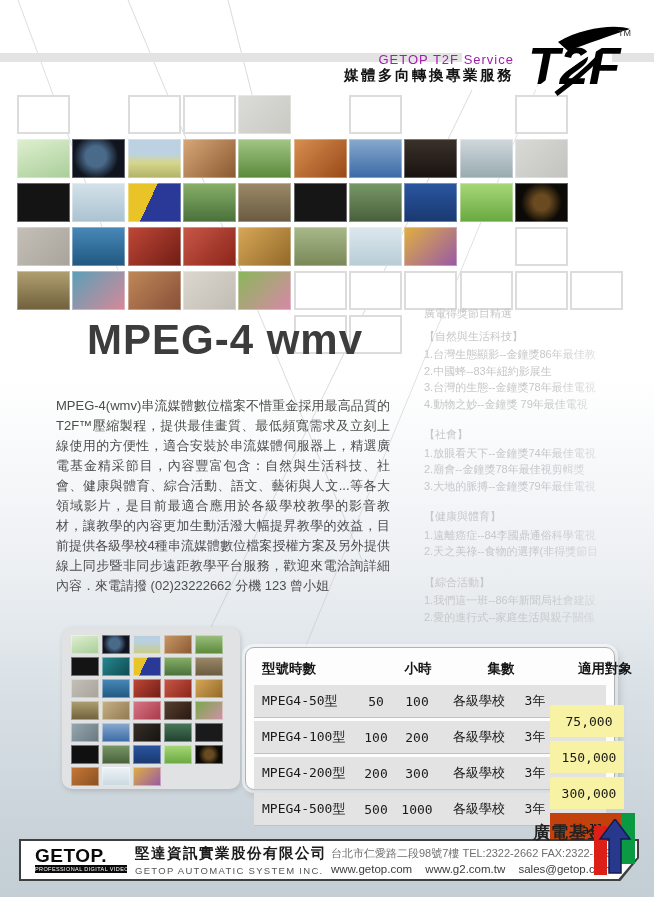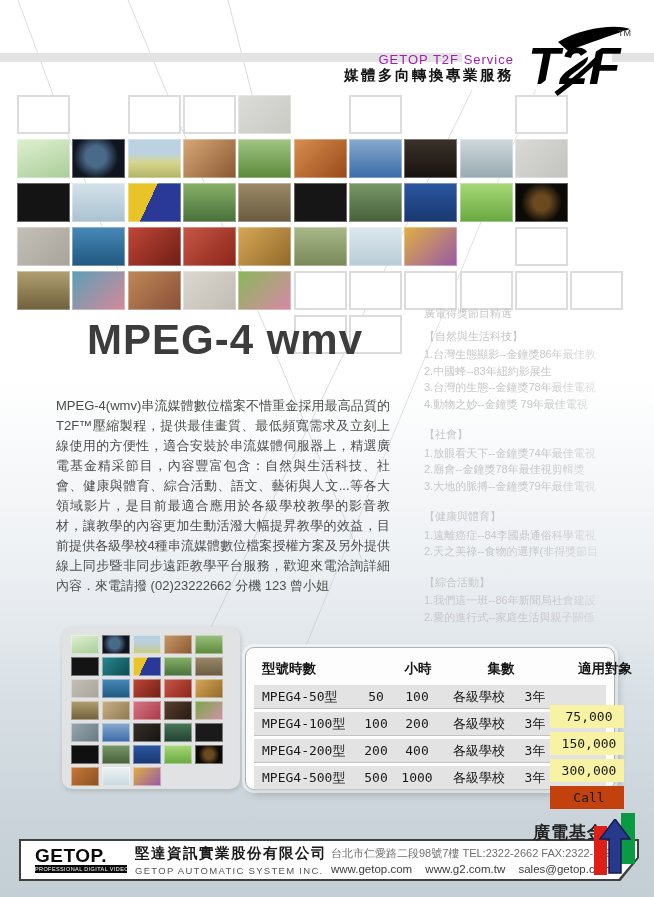--- a/index.html
+++ b/index.html
@@ -48,21 +48,21 @@
   
   .collage-card { left:62px; top:627px; width:178px; height:162px; background:#e0e2e3;
     border-radius:10px; box-shadow:1px 2px 5px rgba(0,0,0,.15); z-index:3; padding:8px 0 0 9px; }
   .collage-tile { position:absolute; width:28px; height:19px; box-shadow:0 0 0 1px rgba(255,255,255,.4) inset; }
 
   
   .price-card { left:245px; top:647px; width:370px; height:143px; background:#fdfdfd;
     border:1px solid #aeb2b6; border-radius:9px; z-index:3;
     box-shadow:0 0 0 3px rgba(255,255,255,.55), 3px 4px 8px rgba(0,0,0,.22);
     padding:8px 8px 6px 8px; }
-  .p-row { display:flex; align-items:center; height:24px; }
+  .p-row { display:flex; align-items:center; height:33px; }
   .p-row.head { height:26px; font-weight:bold; color:#161616; font-size:13.5px;gap:42px; }
   .p-row.data { background:#e3e3e3; margin-top:3px; border-bottom:1px solid #c2c2c2;
     font-family:"DejaVu Sans Mono", monospace; font-size:13px; color:#1a1a1a; }
   .pc { flex:0 0 auto; padding-left:4px; }
   .pc0 { width:102px; text-align:left; padding-left:8px; }
   .pc1 { width:36px; text-align:center; }
   .pc2 { width:46px; text-align:center; }
   .pc3 { width:78px; text-align:center; }
   .pc4 { width:34px; text-align:center; }
   .pc5 { width:74px; text-align:center; height:100%; display:flex; align-items:center; justify-content:center;margin-top:40px; }
@@ -255,21 +255,21 @@
         <span class="pc pc0">MPEG4-100型</span>
         <span class="pc pc1">100</span>
         <span class="pc pc2">200</span>
         <span class="pc pc3">各級學校</span>
         <span class="pc pc4">3年</span>
         <span class="pc pc5" style="background: rgb(248, 242, 164);">150,000</span>
       </div>
       <div class="p-row data">
         <span class="pc pc0">MPEG4-200型</span>
         <span class="pc pc1">200</span>
-        <span class="pc pc2">400</span>
+        <span class="pc pc2">300</span>
         <span class="pc pc3">各級學校</span>
         <span class="pc pc4">3年</span>
         <span class="pc pc5" style="background: rgb(248, 242, 164);">300,000</span>
       </div>
       <div class="p-row data">
         <span class="pc pc0">MPEG4-500型</span>
         <span class="pc pc1">500</span>
         <span class="pc pc2">1000</span>
         <span class="pc pc3">各級學校</span>
         <span class="pc pc4">3年</span>

